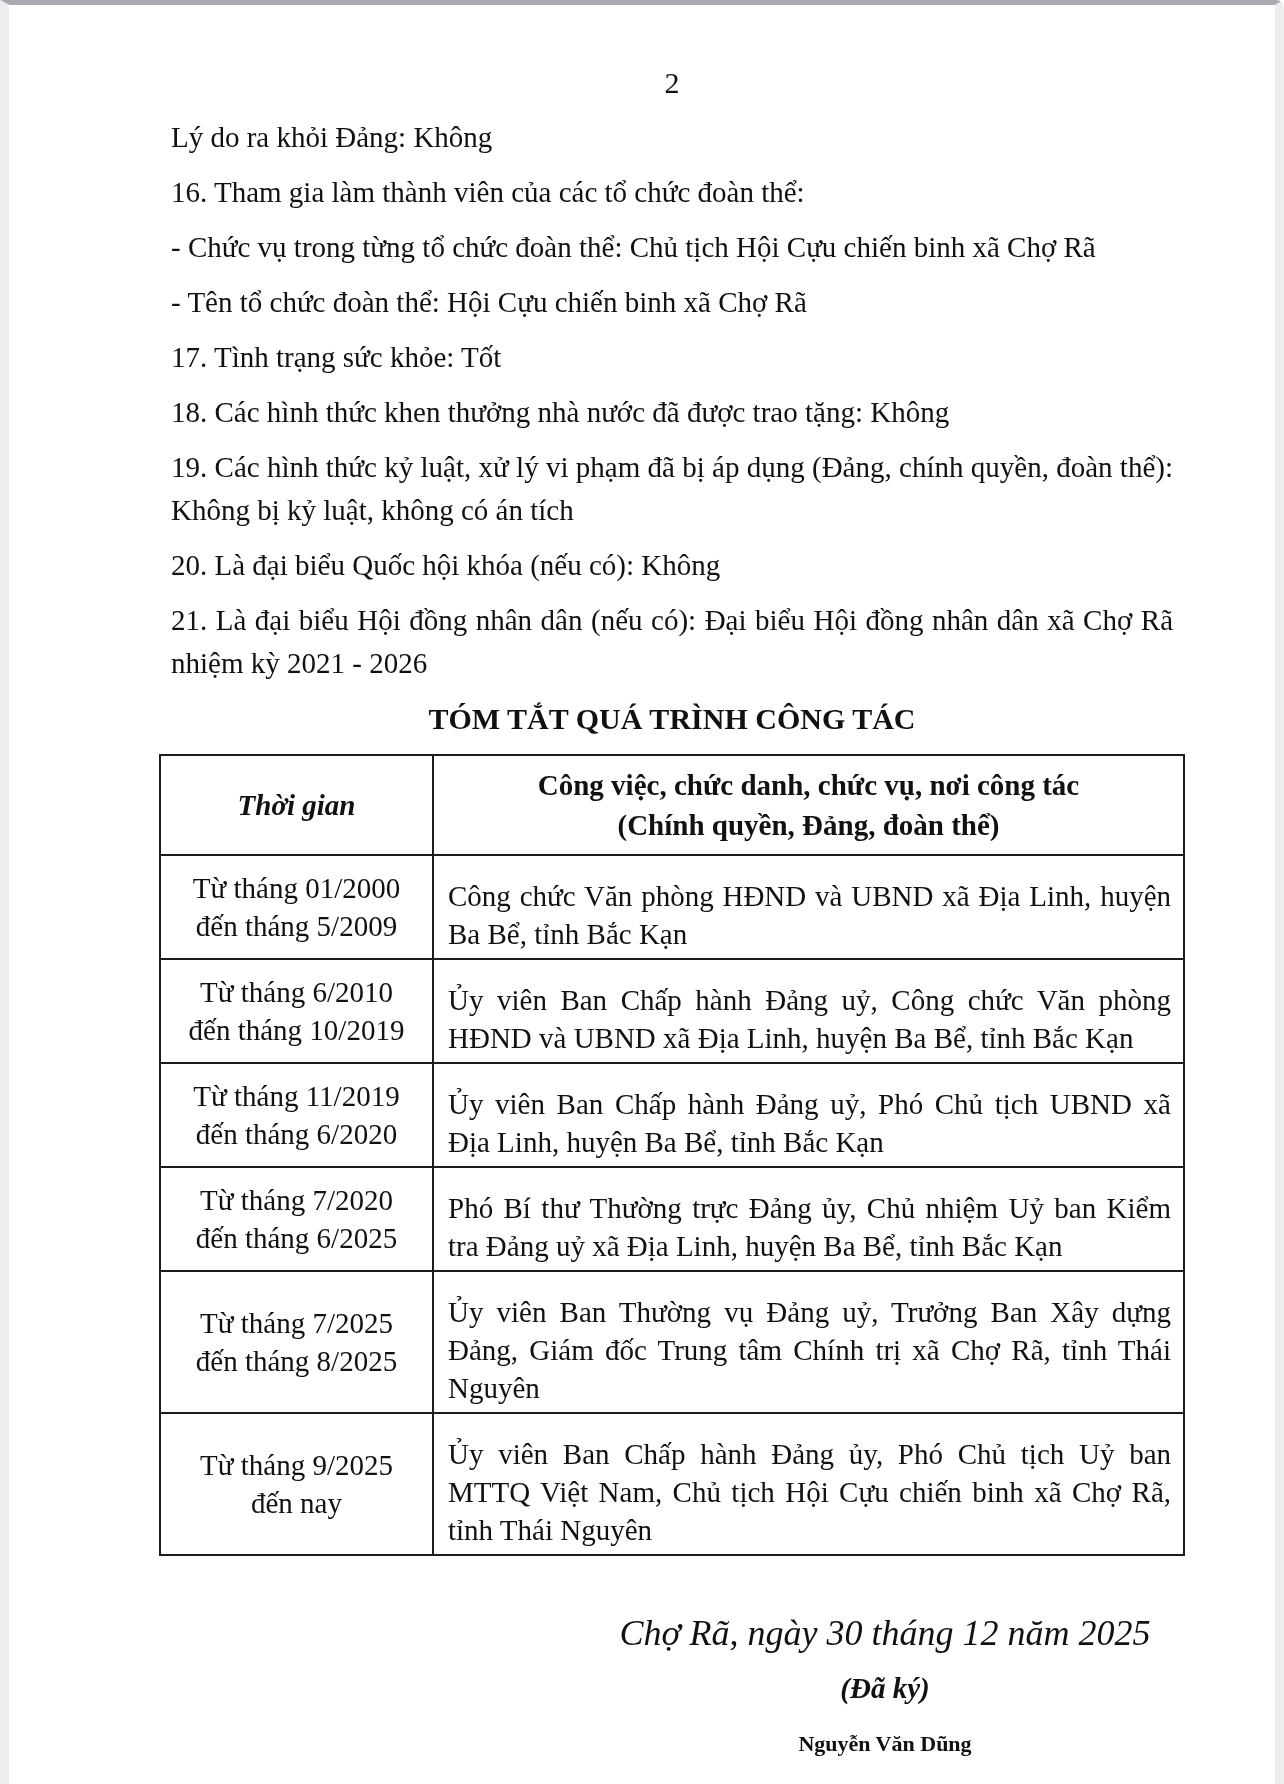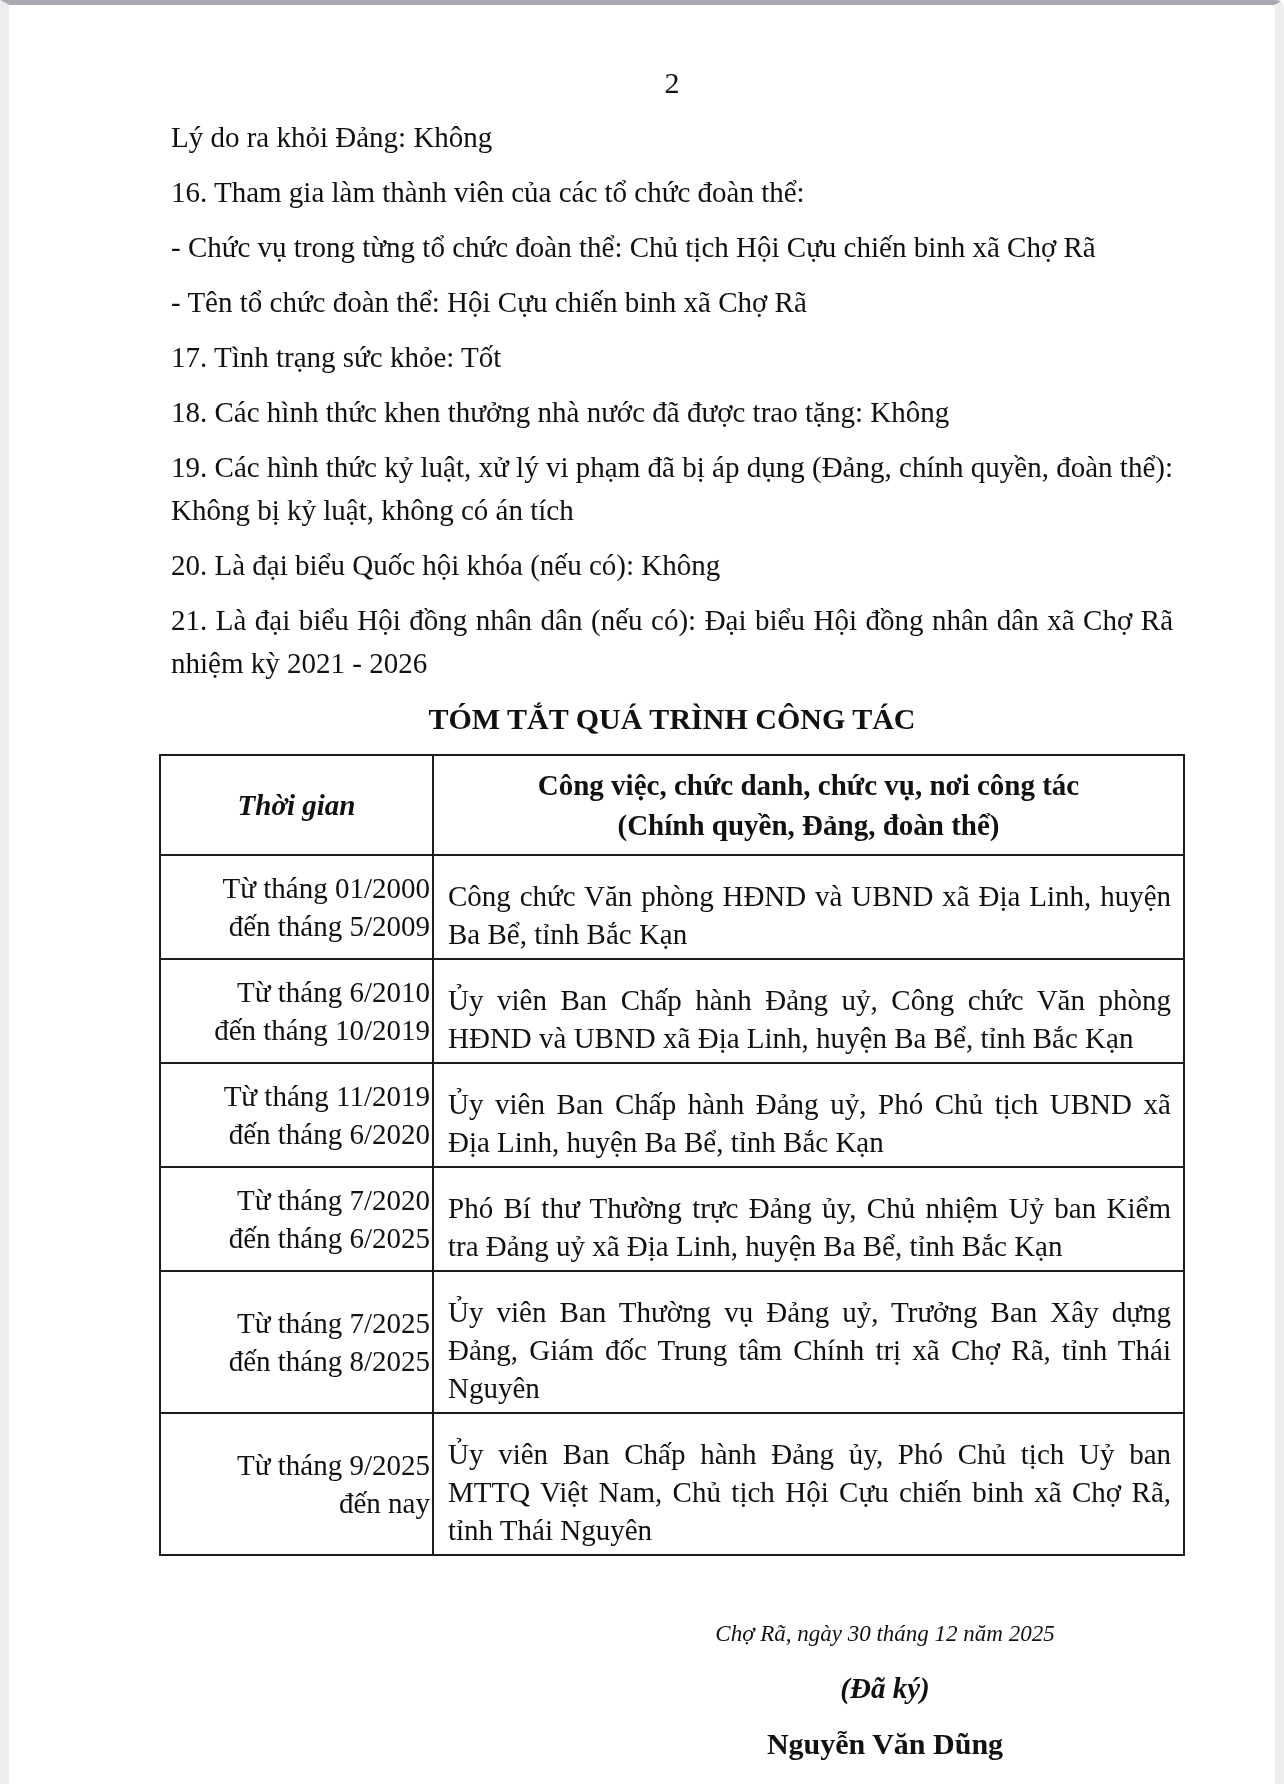--- a/index.html
+++ b/index.html
@@ -56,52 +56,52 @@
     font-size: 29px;
     vertical-align: middle;
   }
   .work-table th {
     font-weight: bold;
     line-height: 40px;
     padding: 9px 10px;
   }
   .col-time { width: 251px; font-style: italic; }
   .work-table td.time-cell {
-    text-align: right;
+    text-align: center;
     line-height: 38px;
     padding: 5px 2px;
   }
   .work-table td.job-cell {
     text-align: justify;
     line-height: 38px;
     padding: 21px 12px 5px 14px;
   }
   .time-line { display: block; }
   .sig-block {
     margin-top: 56px;
     margin-left: auto;
     width: 600px;
     text-align: center;
   }
   .sig-date {
     font-style: italic;
-    font-size: 23px;
+    font-size: 36px;
     line-height: 43px;
     margin: 0;
   }
   .sig-note {
     font-style: italic;
     font-weight: bold;
     font-size: 29px;
     line-height: 43px;
     margin: 12px 0 0 0;
   }
   .sig-name {
     font-weight: bold;
-    font-size: 30px;
+    font-size: 22px;
     line-height: 43px;
     margin: 12px 0 0 0;
   }
 </style>
 </head>
 <body>
 
 <div class="page">
   <div class="content">
 

